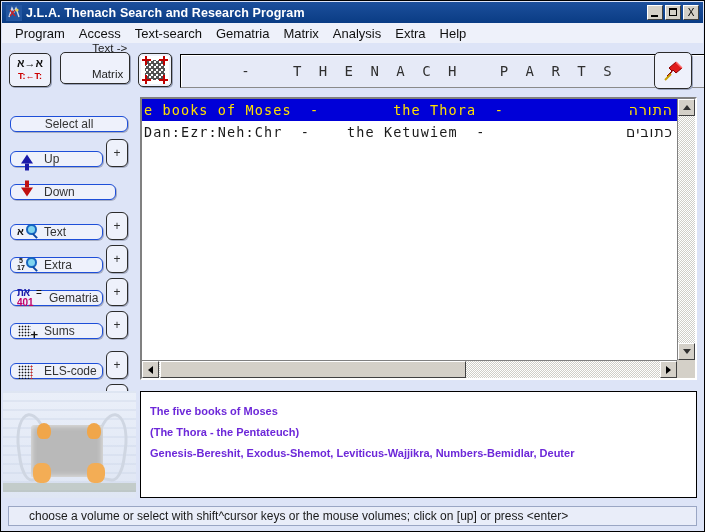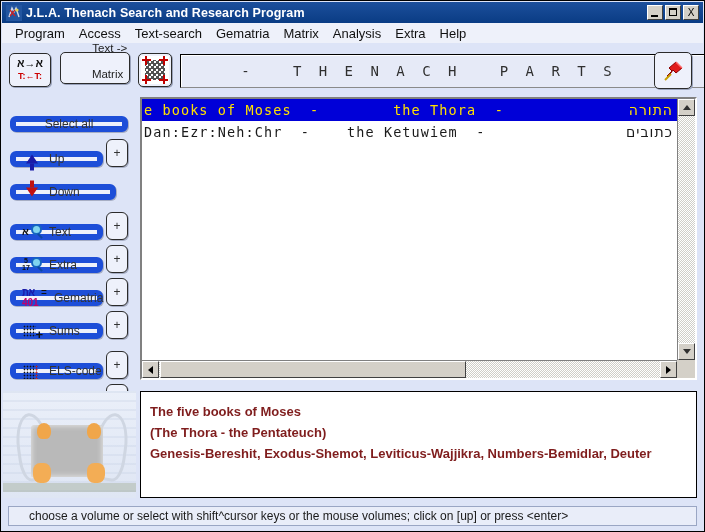--- a/index.html
+++ b/index.html
@@ -208,21 +208,21 @@
     width: 134px; height: 404px;
   }
   .sbtn-row {
     position: absolute;
     display: flex;
     left: 8px;
     height: 28px;
   }
   .sbtn {
     background: #eef1fb;
-    border: 6px solid #1d4ed8;
+    border: 1px solid #1d4ed8;
     border-radius: 6px;
     box-sizing: border-box;
     display: flex;
     align-items: center;
     font-size: 12px;
     color: #333;
     cursor: default;
     box-shadow: 1px 1px 0 #a7aec4;
     padding-left: 6px;
     white-space: nowrap;
@@ -501,23 +501,23 @@
     position: absolute;
     left: 139px; top: 390px;
     width: 557px; height: 107px;
     background: #ffffff;
     border: 1px solid #000;
     box-sizing: border-box;
     padding: 9px 8px 0 9px;
     overflow: hidden;
   }
   .desc-line {
-    font-size: 13px;
+    font-size: 11px;
     font-weight: bold;
-    color: #7f1d1d;
+    color: #6d28d9;
     line-height: 21px;
     white-space: nowrap;
   }
 
   
   .statusbar {
     position: absolute;
     left: 1px; bottom: 1px;
     width: 701px; height: 30px;
     background: #dde4f7;

